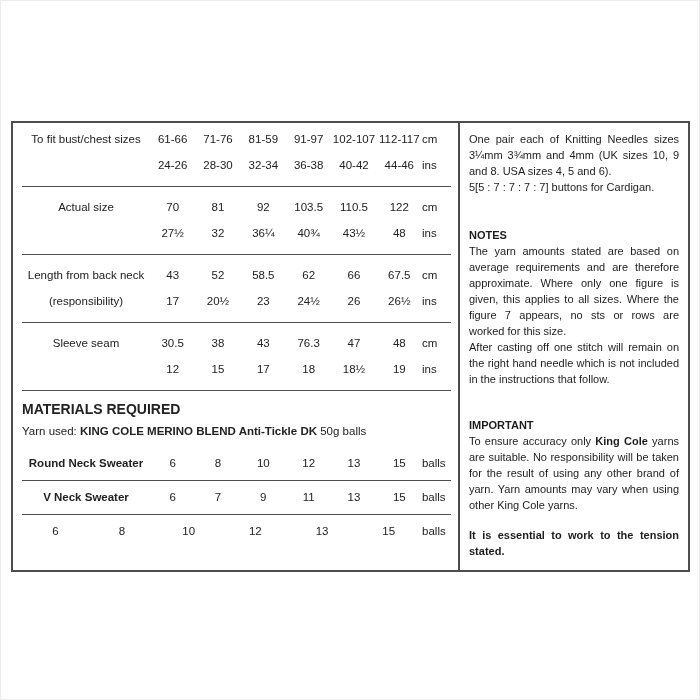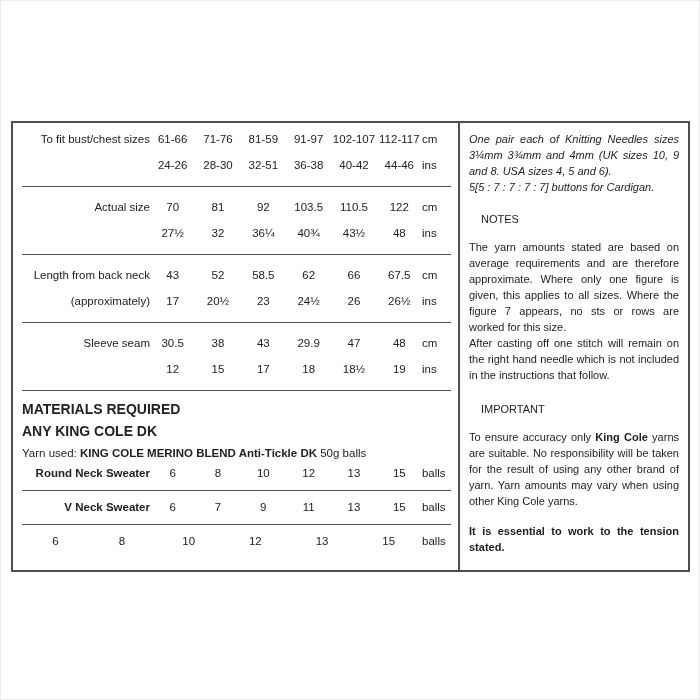--- a/index.html
+++ b/index.html
@@ -6,37 +6,37 @@
   .page{position:relative;width:700px;height:700px;background:#fff;
         font-family:"Liberation Sans","DejaVu Sans",sans-serif;color:#222;overflow:hidden;}
   .scan-edge{position:absolute;left:0;top:0;right:0;bottom:0;border:1px solid #ececec;pointer-events:none;}
   .box{position:absolute;left:11px;top:121px;width:679px;height:451px;border:2px solid #4e4e4e;
        box-sizing:border-box;display:flex;background:#fff;}
   .left-panel{width:447px;box-sizing:border-box;border-right:2px solid #4e4e4e;
               padding:3px 4px 4px 9px;display:flex;flex-direction:column;overflow:hidden;}
   .right-panel{flex:1;box-sizing:border-box;padding:8px 9px 0 9px;font-size:11px;line-height:16px;
                text-align:justify;color:#1d1d1d;overflow:hidden;}
   .trow{display:flex;align-items:baseline;height:26px;line-height:26px;font-size:11.5px;}
-  .lbl{width:128px;flex:0 0 128px;text-align:right;white-space:nowrap;}
+  .lbl{width:128px;flex:0 0 128px;text-align:center;white-space:nowrap;}
   .val{flex:1;text-align:center;}
   .unit{width:32px;flex:0 0 32px;text-align:left;}
   .sep{border-top:1.5px solid #4e4e4e;margin:8px 3px 7px 0;}
   .gsep{border-top:1.5px solid #4e4e4e;margin:7px 3px 7px 0;}
   .mat-line{height:22px;line-height:22px;font-size:14px;font-weight:bold;white-space:nowrap;}
   .yarn-line{height:22px;line-height:22px;font-size:11.5px;white-space:nowrap;}
   .yarn-line .b{font-weight:bold;}
-  .garments{margin-top:0;}
+  .garments{margin-top:12px;}
   .grow{display:flex;align-items:baseline;height:19px;line-height:19px;font-size:11.5px;}
   .grow .lbl{font-weight:bold;}
-  .rp-h{font-weight:normal;margin:12px;}
+  .rp-h{font-weight:bold;margin:0;}
   .rp-p{margin:0;}
-  .mb16{margin-bottom:16px;font-style:italic;}
+  .mb16{margin-bottom:32px;}
   .mb14{margin-bottom:14px;}
   .mb30{margin-bottom:30px;}
-  .mb18{margin-bottom:18px;}
+  .mb18{margin-bottom:30px;}
   .bold{font-weight:bold;}
 </style>
 </head>
 <body>
 
 <div class="page">
   <div class="scan-edge"></div>
   <div class="box">
 
     <div class="left-panel">
@@ -49,21 +49,21 @@
           <span class="val">81-59</span>
           <span class="val">91-97</span>
           <span class="val">102-107</span>
           <span class="val">112-117</span>
           <span class="unit">cm</span>
         </div>
         <div class="trow">
           <span class="lbl"></span>
           <span class="val">24-26</span>
           <span class="val">28-30</span>
-          <span class="val">32-51</span>
+          <span class="val">32-34</span>
           <span class="val">36-38</span>
           <span class="val">40-42</span>
           <span class="val">44-46</span>
           <span class="unit">ins</span>
         </div>
       </div>
       <div class="sep"></div>
 
       <div>
         <div class="trow">
@@ -94,59 +94,58 @@
           <span class="lbl">Length from back neck</span>
           <span class="val">43</span>
           <span class="val">52</span>
           <span class="val">58.5</span>
           <span class="val">62</span>
           <span class="val">66</span>
           <span class="val">67.5</span>
           <span class="unit">cm</span>
         </div>
         <div class="trow">
-          <span class="lbl">(approximately)</span>
+          <span class="lbl">(responsibility)</span>
           <span class="val">17</span>
           <span class="val">20½</span>
           <span class="val">23</span>
           <span class="val">24½</span>
           <span class="val">26</span>
           <span class="val">26½</span>
           <span class="unit">ins</span>
         </div>
       </div>
       <div class="sep"></div>
 
       <div>
         <div class="trow">
           <span class="lbl">Sleeve seam</span>
           <span class="val">30.5</span>
           <span class="val">38</span>
           <span class="val">43</span>
-          <span class="val">29.9</span>
+          <span class="val">76.3</span>
           <span class="val">47</span>
           <span class="val">48</span>
           <span class="unit">cm</span>
         </div>
         <div class="trow">
           <span class="lbl"></span>
           <span class="val">12</span>
           <span class="val">15</span>
           <span class="val">17</span>
           <span class="val">18</span>
           <span class="val">18½</span>
           <span class="val">19</span>
           <span class="unit">ins</span>
         </div>
       </div>
       <div class="sep"></div>
 
       <div>
         <div class="mat-line">MATERIALS REQUIRED</div>
-        <div class="mat-line">ANY KING COLE DK</div>
         <div class="yarn-line"><span>Yarn used: </span><span class="b">KING COLE MERINO BLEND Anti-Tickle DK</span><span> 50g balls</span></div>
       </div>
 
       <div class="garments">
         <div class="grow">
           <span class="lbl">Round Neck Sweater</span>
           <span class="val">6</span>
           <span class="val">8</span>
           <span class="val">10</span>
           <span class="val">12</span>

